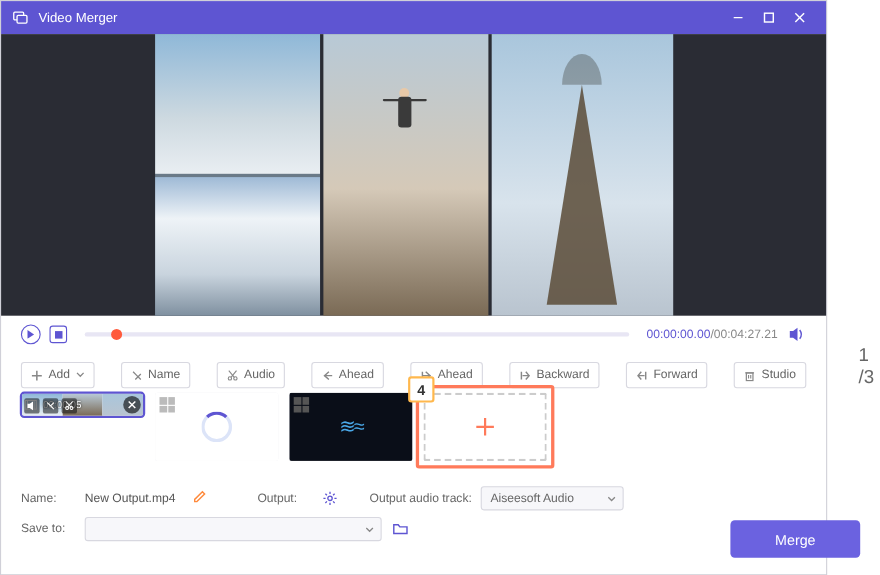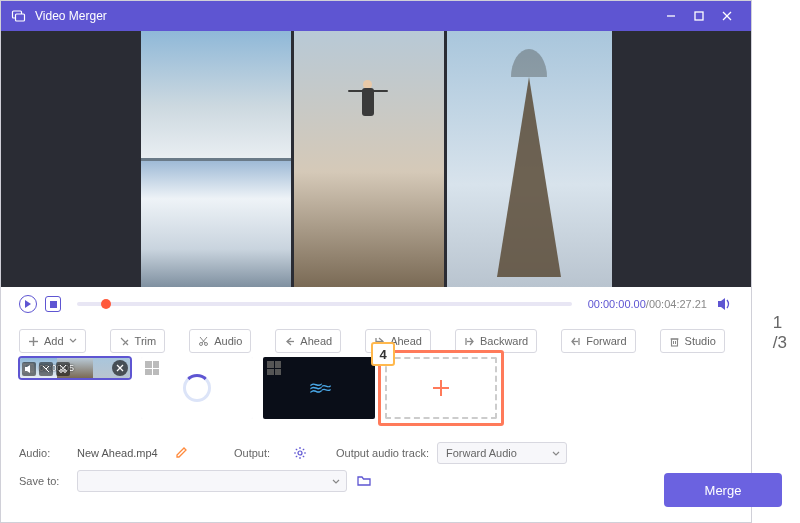--- a/index.html
+++ b/index.html
@@ -160,21 +160,21 @@
         </svg>
       <span>Add</span>
       <svg width="8" height="8" viewBox="0 0 8 8">
           <polyline points="1,2 4,5 7,2" fill="none" stroke-width="1.2"></polyline>
         </svg>
     </div>
     <div class="tbtn">
       <svg width="11" height="11" viewBox="0 0 11 11">
           <path d="M2 2 L5 5 M5 5 L9 9 M4 9 L9 4" stroke-width="1.2" fill="none"></path>
         </svg>
-      <span>Trim</span>
+      <span>Name</span>
     </div>
     <div class="tbtn">
       <svg width="11" height="11" viewBox="0 0 11 11">
           <circle cx="3" cy="8" r="1.5" fill="none" stroke-width="1"></circle>
           <circle cx="8" cy="8" r="1.5" fill="none" stroke-width="1"></circle>
           <line x1="4" y1="7" x2="9" y2="1" stroke-width="1"></line>
           <line x1="7" y1="7" x2="2" y2="1" stroke-width="1"></line>
         </svg>
       <span>Audio</span>
     </div>
@@ -295,39 +295,39 @@
         <svg width="22" height="22" viewBox="0 0 22 22">
             <line x1="11" y1="3" x2="11" y2="19" stroke="#ff7a5a" stroke-width="2"></line>
             <line x1="3" y1="11" x2="19" y2="11" stroke="#ff7a5a" stroke-width="2"></line>
           </svg>
       </div>
     </div>
   </div>
 
   <div class="settings">
     <div class="srow">
-      <span class="lbl">Audio:</span>
-      <span class="val">New Ahead.mp4</span>
+      <span class="lbl">Name:</span>
+      <span class="val">New Output.mp4</span>
       <span class="editic">
         <svg width="13" height="13" viewBox="0 0 13 13">
             <path d="M2 11 L2 9 L9 2 L11 4 L4 11 Z" fill="none" stroke="#ff8a3c" stroke-width="1.3"></path>
           </svg>
       </span>
       <span style="width:30px"></span>
       <span class="lbl">Output:</span>
       <span class="gearic">
         <svg width="14" height="14" viewBox="0 0 14 14" fill="none" stroke="#5e55d2" stroke-width="1.2">
             <circle cx="7" cy="7" r="2"></circle>
             <path d="M7 1 L7 3 M7 11 L7 13 M1 7 L3 7 M11 7 L13 7 M2.8 2.8 L4.2 4.2 M9.8 9.8 L11.2 11.2 M2.8 11.2 L4.2 9.8 M9.8 4.2 L11.2 2.8"></path>
           </svg>
       </span>
       <span style="width:12px"></span>
       <span class="lbl" style="min-width:auto">Output audio track:</span>
       <div class="sel" style="width:130px">
-        <span>Forward Audio</span>
+        <span>Aiseesoft Audio</span>
         <svg class="chev" width="8" height="8" viewBox="0 0 8 8">
             <polyline points="1,2 4,5 7,2" fill="none" stroke="#888" stroke-width="1.2"></polyline>
           </svg>
       </div>
     </div>
     <div class="srow">
       <span class="lbl">Save to:</span>
       <div class="sel" style="width:270px">
         <svg class="chev" width="8" height="8" viewBox="0 0 8 8">
             <polyline points="1,2 4,5 7,2" fill="none" stroke="#888" stroke-width="1.2"></polyline>

